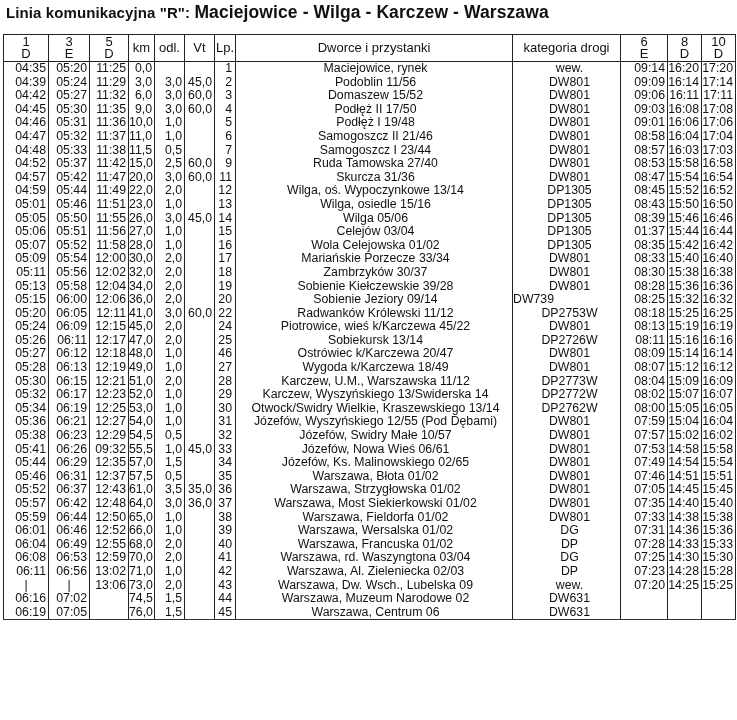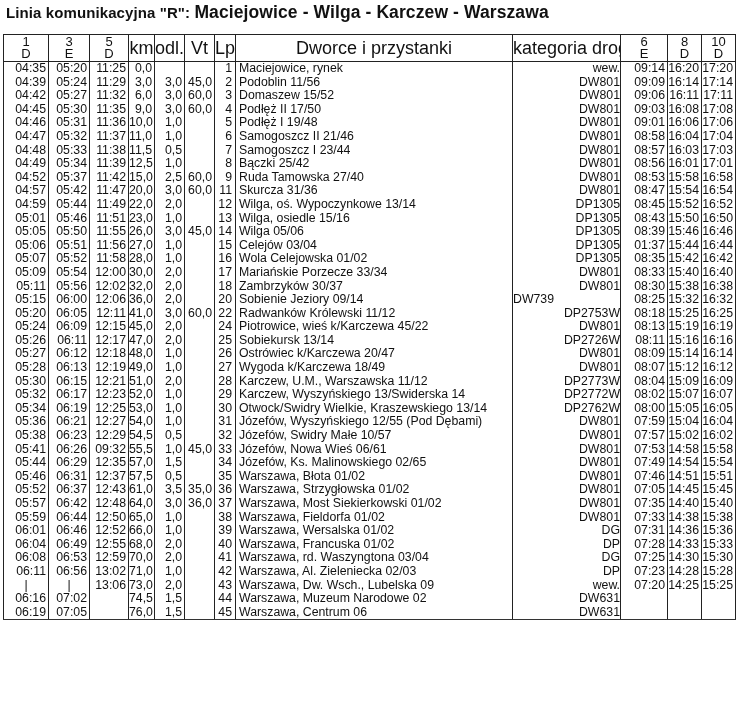--- a/index.html
+++ b/index.html
@@ -1,29 +1,29 @@
 <!DOCTYPE html>
 <html><head>
 <meta charset="utf-8">
 <style>
   html, body { margin: 0; padding: 0; background: #ffffff; }
   body { width: 737px; height: 720px; overflow: hidden; position: relative; font-family: "Liberation Sans", sans-serif; color: #111; }
   .title { position: absolute; left: 6px; top: 2px; font-size: 17.5px; font-weight: bold; letter-spacing: 0.1px; white-space: nowrap; }
   .title .pre { font-size: 15px; }
   table { position: absolute; left: 3px; top: 34px; border-collapse: collapse; table-layout: fixed; width: 732px; font-size: 12.3px; }
   th, td { padding: 0; white-space: nowrap; overflow: hidden; line-height: 13.6px; height: 13.6px; }
-  thead th { border: 1.5px solid #222; font-weight: normal; font-size: 18px; height: 26px; line-height: 12px; text-align: center; }
+  thead th { border: 1.5px solid #222; font-weight: normal; font-size: 13px; height: 26px; line-height: 12px; text-align: center; }
   thead th.big { font-size: 13px; }
   tbody td { border-left: 1.5px solid #222; border-right: 1.5px solid #222; }
   tbody tr:last-child td { border-bottom: 1.5px solid #333; }
   td.t { text-align: right; padding-right: 2px; }
   td.c { text-align: center; }
   td.r { text-align: right; padding-right: 2px; }
-  td.name { text-align: left; padding-left: 3px; }
-  td.cat { text-align: right; padding-left: 6px; }
+  td.name { text-align: center; padding-left: 3px; }
+  td.cat { text-align: center; padding-left: 6px; }
   td.lp { text-align: right; padding-right: 3px; }
   td.catR { text-align: left; padding-right: 4px; }
   .hd { display:block; }
 </style>
 </head>
 <body>
 
 <div class="title"><span class="pre">Linia komunikacyjna "R": </span><span>Maciejowice - Wilga - Karczew - Warszawa</span></div>
 
 <table>
@@ -168,34 +168,20 @@
         <td class="r">0,5</td>
         <td class="r"></td>
         <td class="lp">7</td>
         <td class="name">Samogoszcz I 23/44</td>
         <td class="cat">DW801</td>
         <td class="t">08:57</td>
         <td class="t">16:03</td>
         <td class="t">17:03</td>
       </tr>
       <tr>
-        <td class="t">04:49</td>
-        <td class="t">05:34</td>
-        <td class="t">11:39</td>
-        <td class="r">12,5</td>
-        <td class="r">1,0</td>
-        <td class="r"></td>
-        <td class="lp">8</td>
-        <td class="name">Bączki 25/42</td>
-        <td class="cat">DW801</td>
-        <td class="t">08:56</td>
-        <td class="t">16:01</td>
-        <td class="t">17:01</td>
-      </tr>
-      <tr>
         <td class="t">04:52</td>
         <td class="t">05:37</td>
         <td class="t">11:42</td>
         <td class="r">15,0</td>
         <td class="r">2,5</td>
         <td class="r">60,0</td>
         <td class="lp">9</td>
         <td class="name">Ruda Tamowska 27/40</td>
         <td class="cat">DW801</td>
         <td class="t">08:53</td>
@@ -308,20 +294,34 @@
         <td class="r">2,0</td>
         <td class="r"></td>
         <td class="lp">18</td>
         <td class="name">Zambrzyków 30/37</td>
         <td class="cat">DW801</td>
         <td class="t">08:30</td>
         <td class="t">15:38</td>
         <td class="t">16:38</td>
       </tr>
       <tr>
+        <td class="t">05:13</td>
+        <td class="t">05:58</td>
+        <td class="t">12:04</td>
+        <td class="r">34,0</td>
+        <td class="r">2,0</td>
+        <td class="r"></td>
+        <td class="lp">19</td>
+        <td class="name">Sobienie Kiełczewskie 39/28</td>
+        <td class="cat">DW801</td>
+        <td class="t">08:28</td>
+        <td class="t">15:36</td>
+        <td class="t">16:36</td>
+      </tr>
+      <tr>
         <td class="t">05:15</td>
         <td class="t">06:00</td>
         <td class="t">12:06</td>
         <td class="r">36,0</td>
         <td class="r">2,0</td>
         <td class="r"></td>
         <td class="lp">20</td>
         <td class="name">Sobienie Jeziory 09/14</td>
         <td class="catR">DW739</td>
         <td class="t">08:25</td>
@@ -370,21 +370,21 @@
         <td class="t">15:16</td>
         <td class="t">16:16</td>
       </tr>
       <tr>
         <td class="t">05:27</td>
         <td class="t">06:12</td>
         <td class="t">12:18</td>
         <td class="r">48,0</td>
         <td class="r">1,0</td>
         <td class="r"></td>
-        <td class="lp">26</td>
+        <td class="lp">46</td>
         <td class="name">Ostrówiec k/Karczewa 20/47</td>
         <td class="cat">DW801</td>
         <td class="t">08:09</td>
         <td class="t">15:14</td>
         <td class="t">16:14</td>
       </tr>
       <tr>
         <td class="t">05:28</td>
         <td class="t">06:13</td>
         <td class="t">12:19</td>

